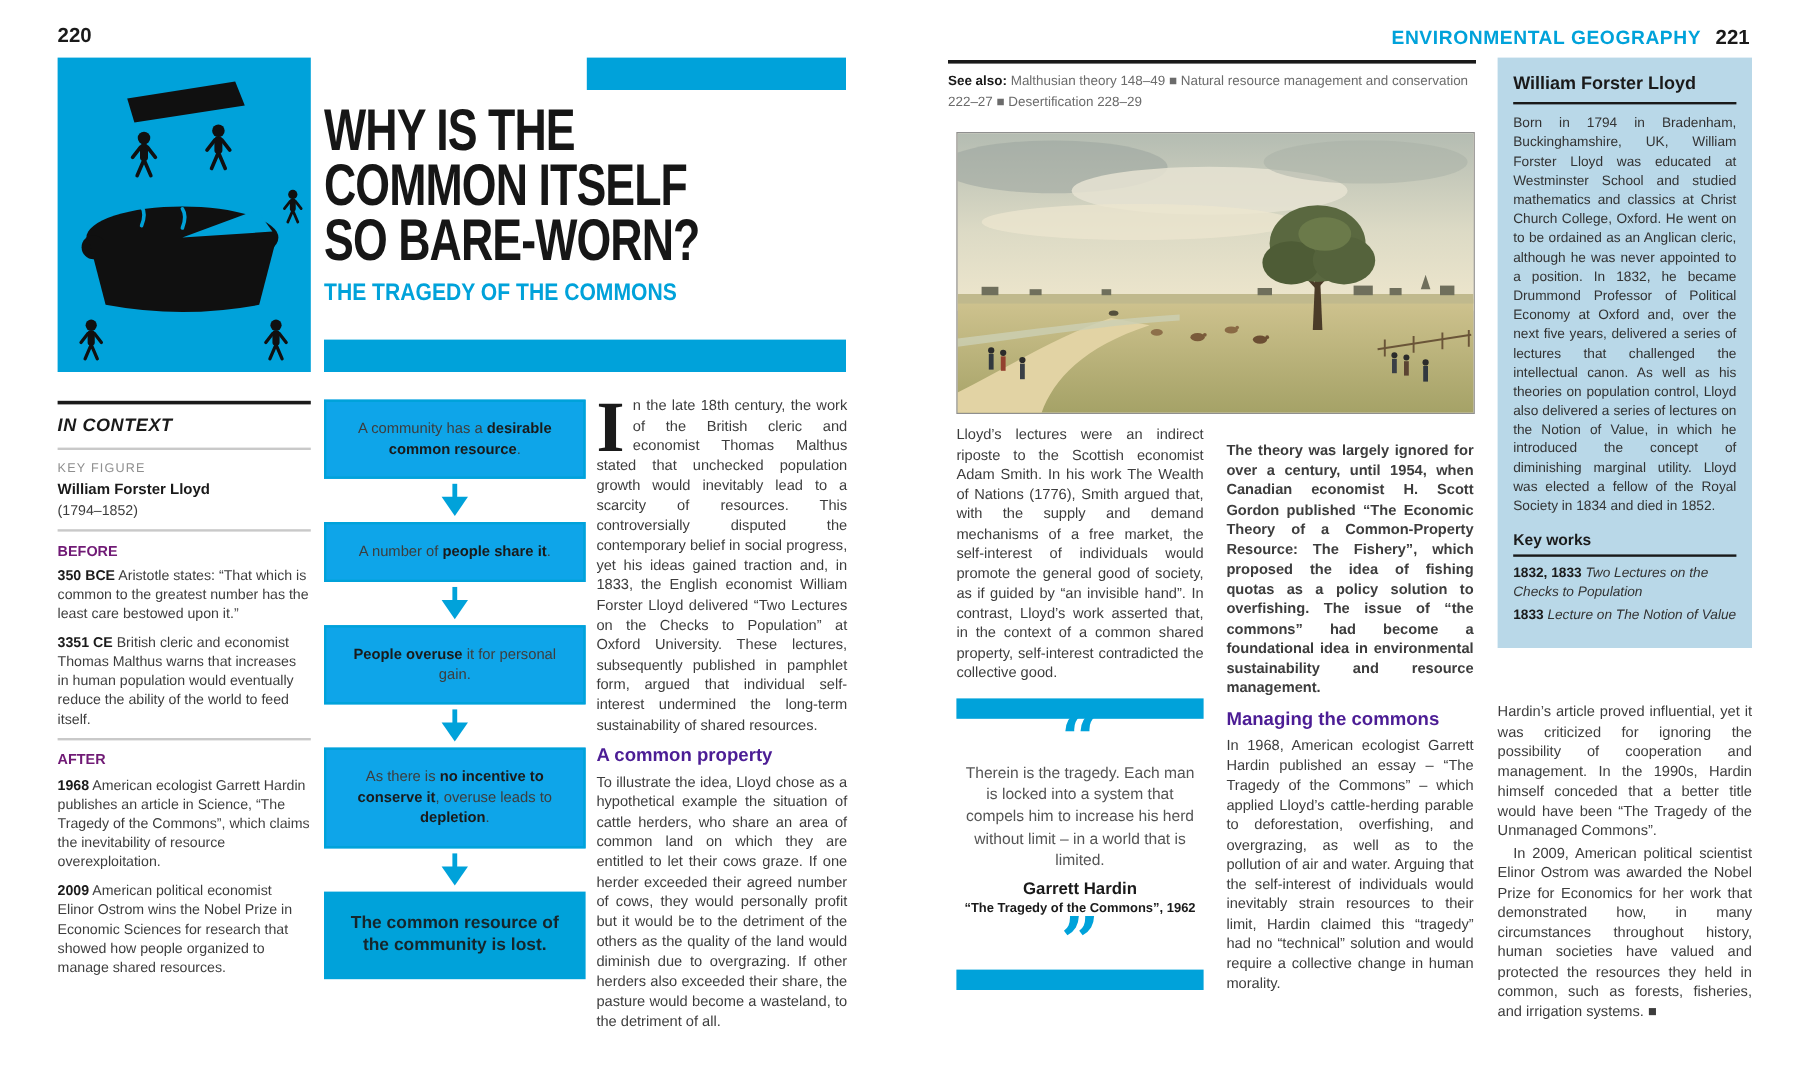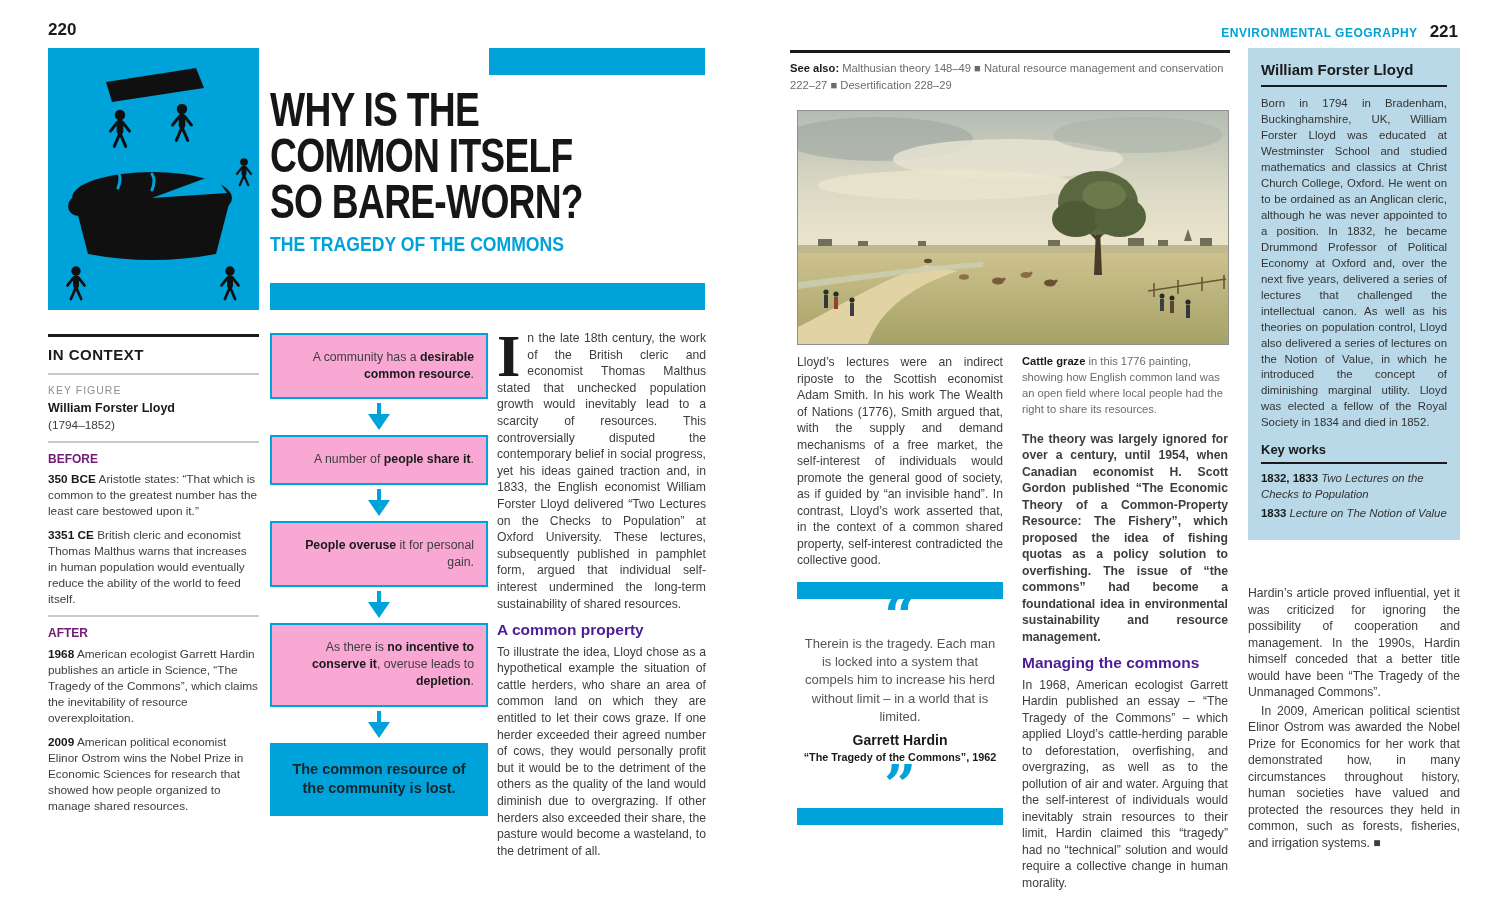--- a/index.html
+++ b/index.html
@@ -20,44 +20,44 @@
     letter-spacing:-1px; white-space:nowrap;
     transform:scaleX(0.76); transform-origin:left top;
   }
   .subtitle {
     margin-top:9px; font-weight:bold; font-size:20px; color:#00a2da;
     white-space:nowrap; transform:scaleX(0.88); transform-origin:left top;
   }
 
   .ctx { left:48px; top:334px; width:211px; border-top:3px solid #1a1a1a;
          padding-top:8px; font-size:11.8px; line-height:1.36; }
-  .ctx-head { font-size:15px; font-weight:bold; color:#1a1a1a; letter-spacing:.5px; margin-bottom:4px; }
+  .ctx-head { font-size:15px; font-weight:bold; color:#1a1a1a; letter-spacing:.5px; margin-bottom:4px;font-style:italic; }
   .divider { border-top:2px solid #c9c9c9; margin:8px 0 8px; }
   .ctx-label { color:#8f8f8f; font-size:10.5px; letter-spacing:1px; margin-bottom:2px; }
   .ctx-name { font-weight:bold; color:#1a1a1a; font-size:12.5px; }
   .ctx-sec { font-weight:bold; color:#701a75; font-size:12px; margin-bottom:4px; }
   .ctx p { margin-bottom:8px; }
   .lead { font-weight:bold; color:#1a1a1a; }
 
   .flow { left:270px; top:333px; width:218px; display:flex; flex-direction:column; align-items:center; }
-  .fbox { width:100%; border:2px solid #00a2da; background:#f9a8d4; text-align:right;
+  .fbox { width:100%; border:2px solid #00a2da; background:#0ea5e9; text-align:center;
           padding:14px 12px; font-size:12.3px; line-height:1.4; color:#3d3d3d; }
   .fbox b { color:#1a1a1a; }
   .arrow { margin:4px 0; }
   .fbox-final { width:100%; background:#00a2da; color:#15262c; font-weight:bold;
                 text-align:center; padding:17px 16px; font-size:14.5px; line-height:1.35; }
 
   .bodycol { left:497px; top:330px; width:209px; font-size:12.2px; line-height:16.6px; text-align:justify; }
   .dropcap { float:left; font-family:"Liberation Serif", serif; font-weight:bold;
              font-size:60px; line-height:46px; padding:3px 7px 0 0; color:#1a1a1a; }
   .colh { font-size:15.5px; font-weight:bold; color:#4c1d95; margin:10px 0 5px; text-align:left; }
 
   
   .rp-head { left:900px; top:22px; width:558px; text-align:right; white-space:nowrap; }
-  .rp-section { color:#00a2da; font-weight:bold; font-size:12px; letter-spacing:.5px; }
+  .rp-section { color:#00a2da; font-weight:bold; font-size:16px; letter-spacing:.5px; }
   .rp-num { color:#1a1a1a; font-weight:bold; font-size:17px; margin-left:12px; }
 
   .see { left:790px; top:50px; width:440px; border-top:3px solid #1a1a1a; padding-top:7px;
          font-size:11.2px; line-height:1.5; color:#6b6b6b; }
   .see b { color:#1a1a1a; }
 
   .paint { left:797px; top:110px; width:432px; height:235px; border:1px solid #8f8f8f; background:#e7e2d2; }
 
   .colA { left:797px; top:354px; width:206px; font-size:12.2px; line-height:16.5px; text-align:justify; }
   .colB { left:1022px; top:354px; width:206px; font-size:12.2px; line-height:16.5px; text-align:justify; }
@@ -270,21 +270,20 @@
       <div class="qmark">“</div>
       <div class="qtext">Therein is the tragedy. Each man is locked into a system that compels him to increase his herd without limit – in a world that is limited.</div>
       <div class="qattr">Garrett Hardin</div>
       <div class="qsrc">“The Tragedy of the Commons”, 1962</div>
       <div class="qmark" style="height:40px">”</div>
       <div class="qbar"></div>
     </div>
   </div>
 
   <div class="abs colB">
-    <p class="caption"><b>Cattle graze</b><span> in this 1776 painting, showing how English common land was an open field where local people had the right to share its resources.</span></p>
     <p class="para">The theory was largely ignored for over a century, until 1954, when Canadian economist H. Scott Gordon published “The Economic Theory of a Common-Property Resource: The Fishery”, which proposed the idea of fishing quotas as a policy solution to overfishing. The issue of “the commons” had become a foundational idea in environmental sustainability and resource management.</p>
     <div class="colh">Managing the commons</div>
     <p>In 1968, American ecologist Garrett Hardin published an essay – “The Tragedy of the Commons” – which applied Lloyd’s cattle-herding parable to deforestation, overfishing, and overgrazing, as well as to the pollution of air and water. Arguing that the self-interest of individuals would inevitably strain resources to their limit, Hardin claimed this “tragedy” had no “technical” solution and would require a collective change in human morality.</p>
   </div>
 
   <div class="abs bio">
     <div class="bio-title">William Forster Lloyd</div>
     <div class="bio-body">Born in 1794 in Bradenham, Buckinghamshire, UK, William Forster Lloyd was educated at Westminster School and studied mathematics and classics at Christ Church College, Oxford. He went on to be ordained as an Anglican cleric, although he was never appointed to a position. In 1832, he became Drummond Professor of Political Economy at Oxford and, over the next five years, delivered a series of lectures that challenged the intellectual canon. As well as his theories on population control, Lloyd also delivered a series of lectures on the Notion of Value, in which he introduced the concept of diminishing marginal utility. Lloyd was elected a fellow of the Royal Society in 1834 and died in 1852.</div>
     <div class="kw-head">Key works</div>
     <div class="kw">

